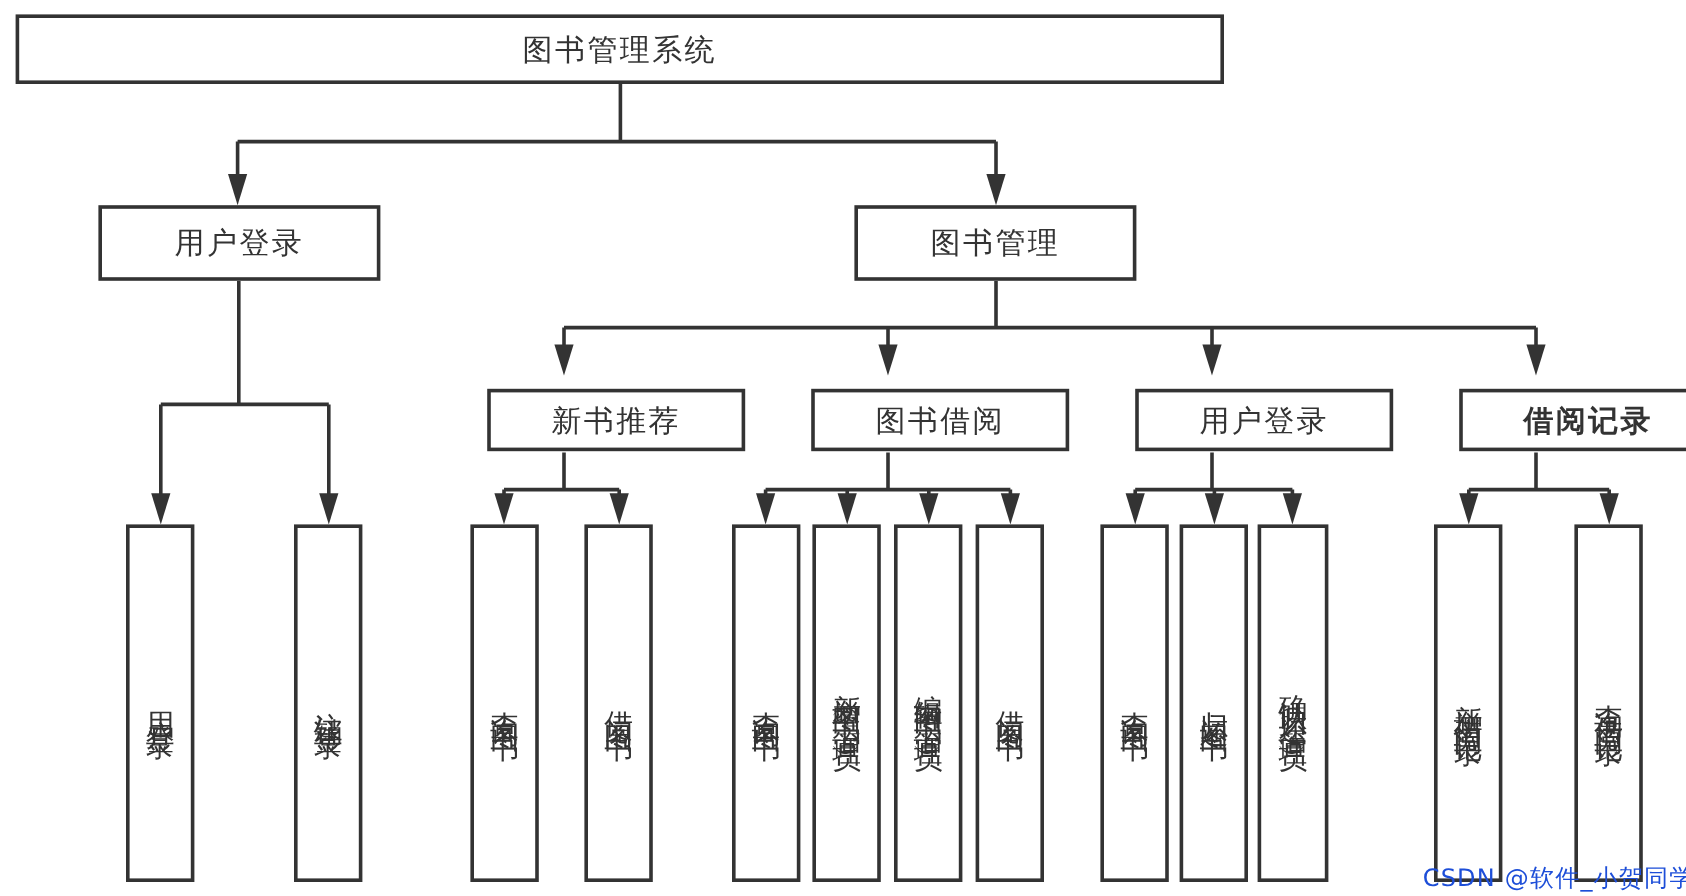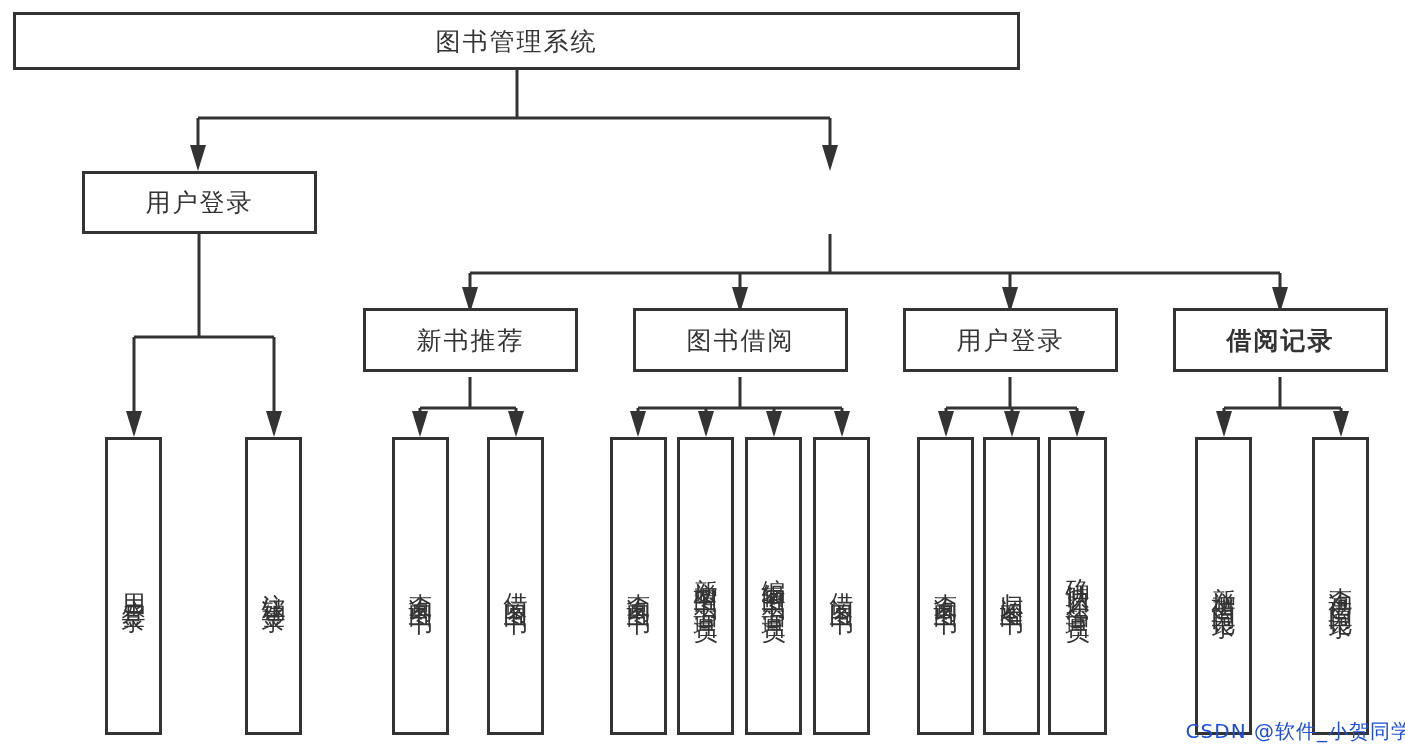--- a/index.html
+++ b/index.html
@@ -30,21 +30,21 @@
     align-items: center;
     justify-content: center;
     color: #333333;
     font-size: 25px;
     letter-spacing: 2px;
     white-space: nowrap;
     z-index: 2;
   }
   .node.root   { left: 13px;  top: 12px;  width: 1007px; height: 58px; }
   .node.lvl2   { top: 171px; width: 235px; height: 63px; }
-  .node.lvl3   { top: 308px; width: 215px; height: 64px; }
+  .node.lvl3   { top: 324px; width: 215px; height: 52px; margin-left: 43px; }
   .node.leaf {
     top: 437px;
     width: 57px;
     height: 298px;
     writing-mode: vertical-rl;
     letter-spacing: 6px;
     font-size: 24px;
     line-height: 1;
   }
   .watermark {
@@ -105,20 +105,21 @@
       <polygon points="1069,411 1085,411 1077,437"></polygon>
 
       <polygon points="1216,411 1232,411 1224,437"></polygon>
       <polygon points="1333,411 1349,411 1341,437"></polygon>
     </g>
   </svg>
 
   <div class="node root">图书管理系统</div>
 
   <div class="node lvl2" style="left:82px;">用户登录</div>
+  <div class="node lvl2" style="left:712px;">图书管理</div>
 
   <div class="node lvl3" style="left:363px;">新书推荐</div>
   <div class="node lvl3" style="left:633px;text-align:center;">图书借阅</div>
   <div class="node lvl3" style="left:903px;">用户登录</div>
   <div class="node lvl3" style="left:1173px;font-weight:bold;">借阅记录</div>
 
   <div class="node leaf" style="left:105px;">用户登录</div>
   <div class="node leaf" style="left:245px;">注销登录</div>
 
   <div class="node leaf" style="left:392px;">查询图书</div>

